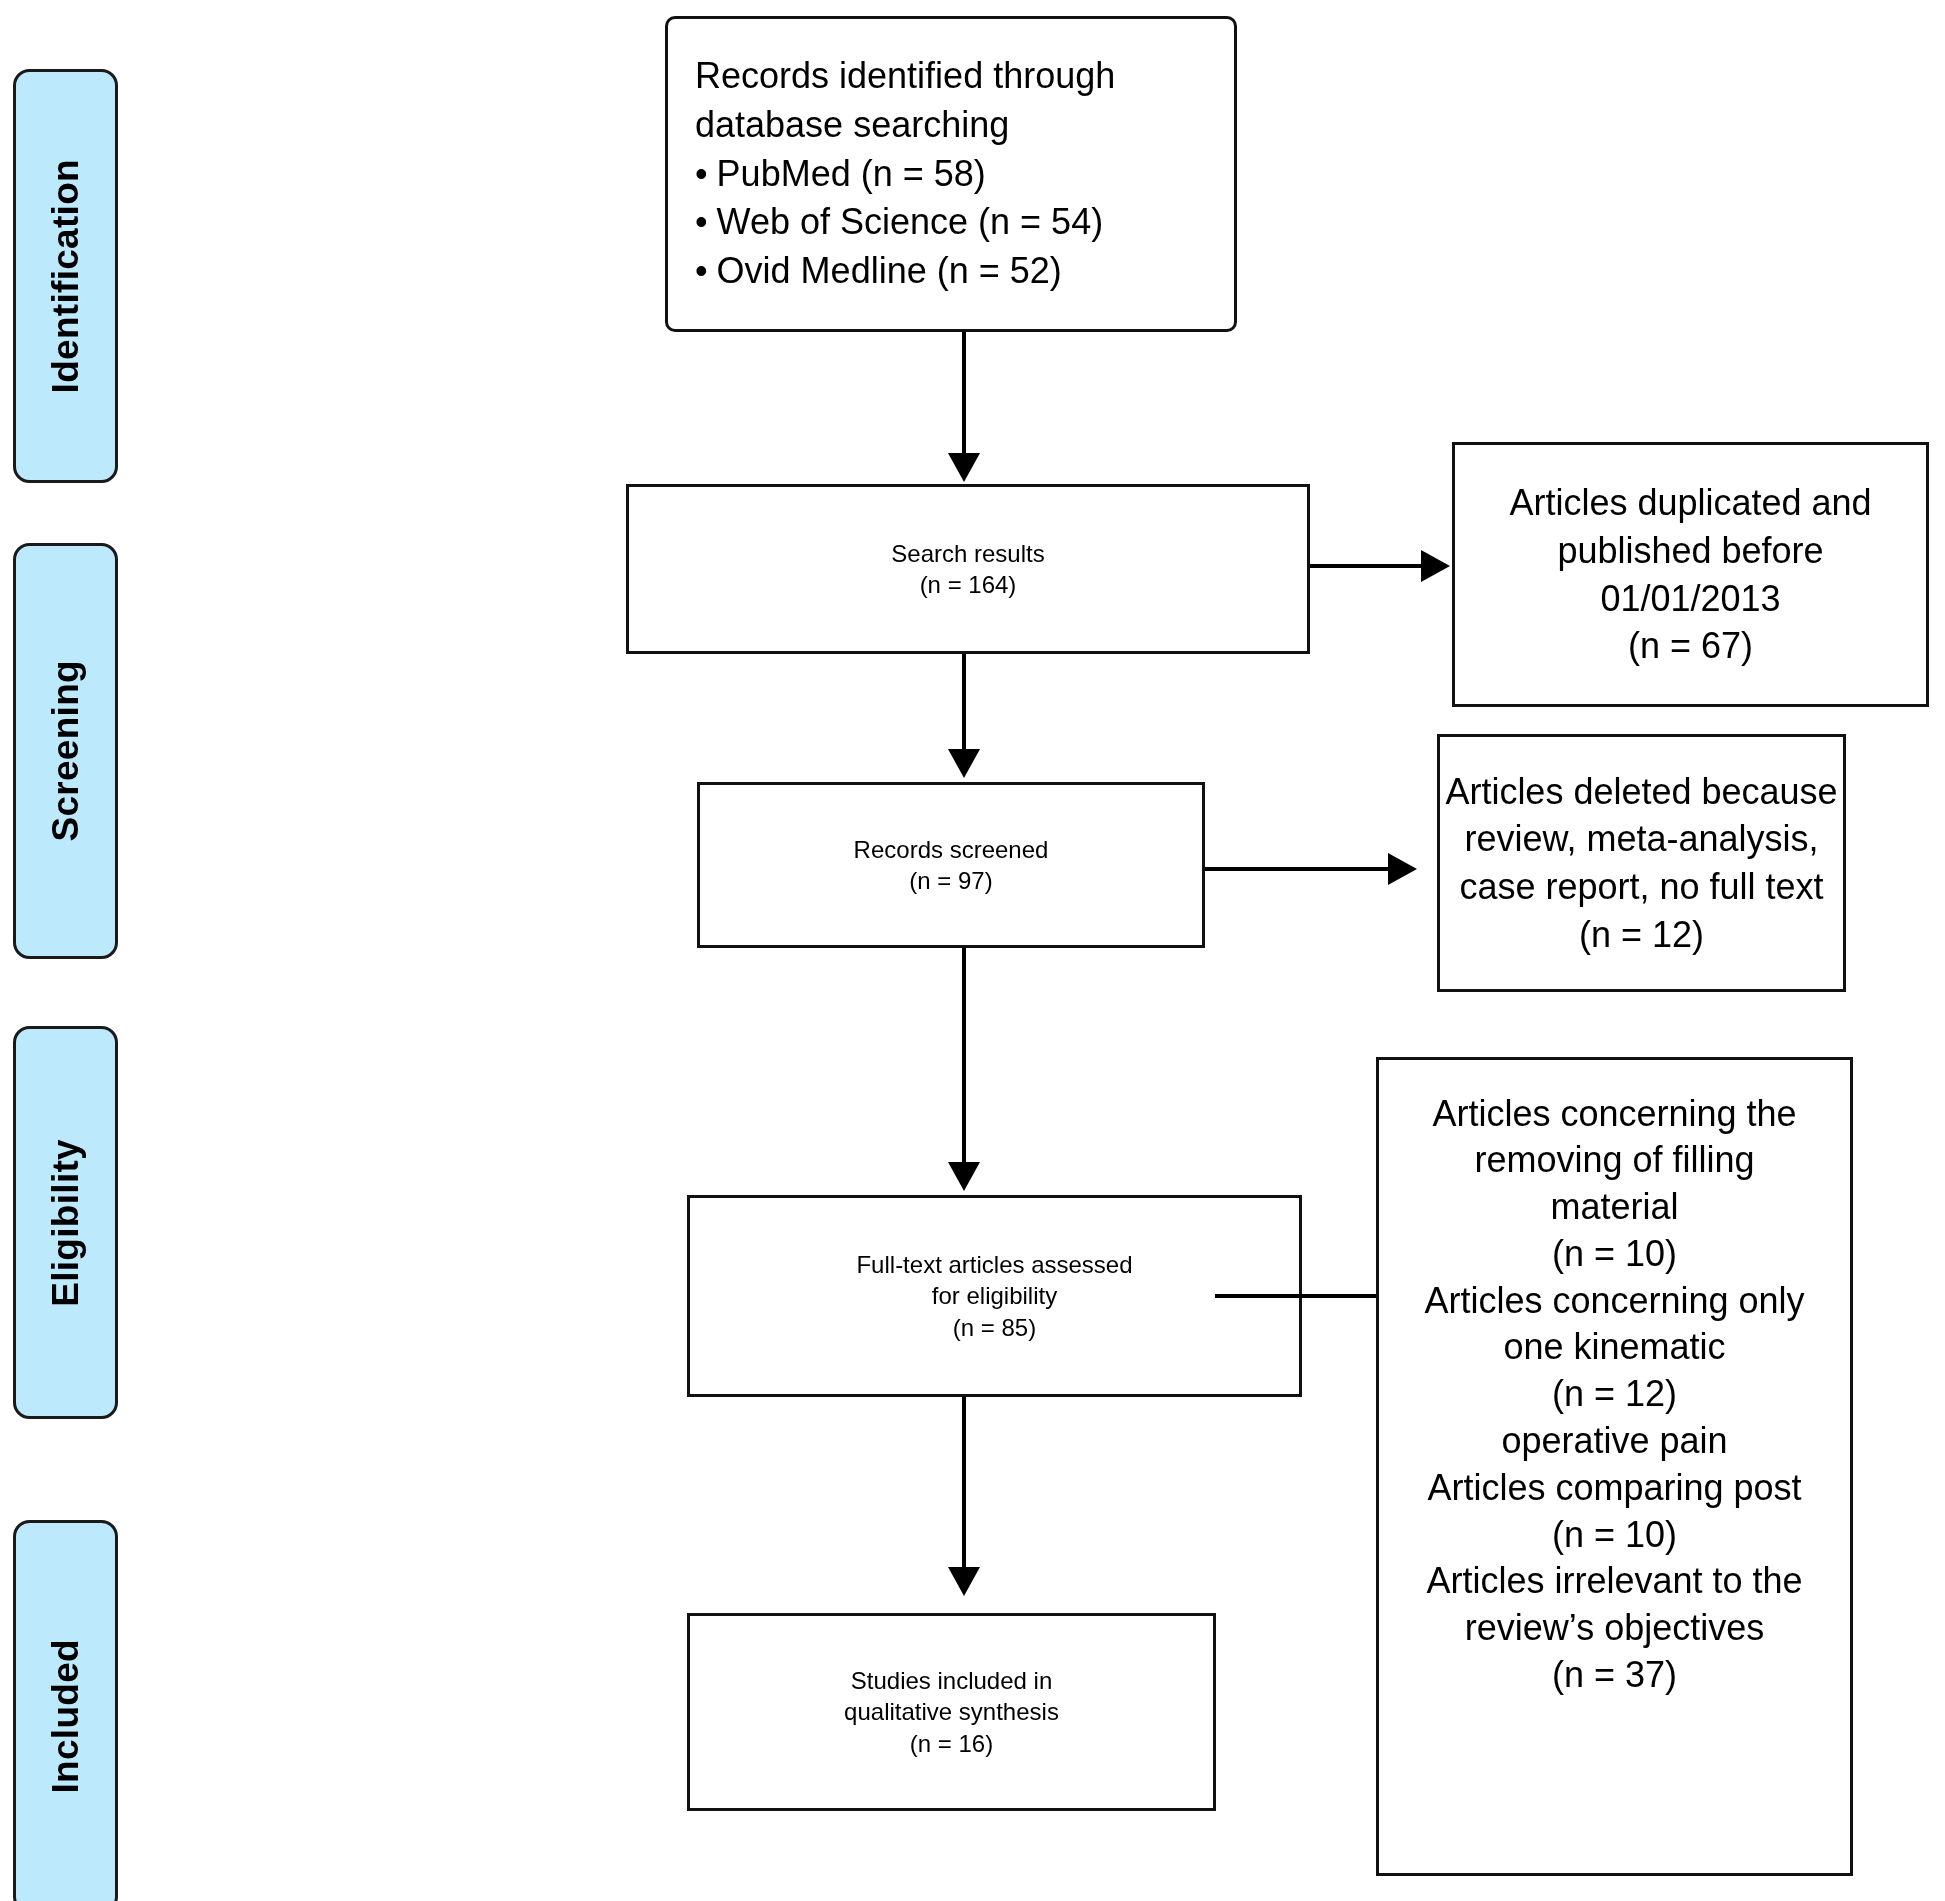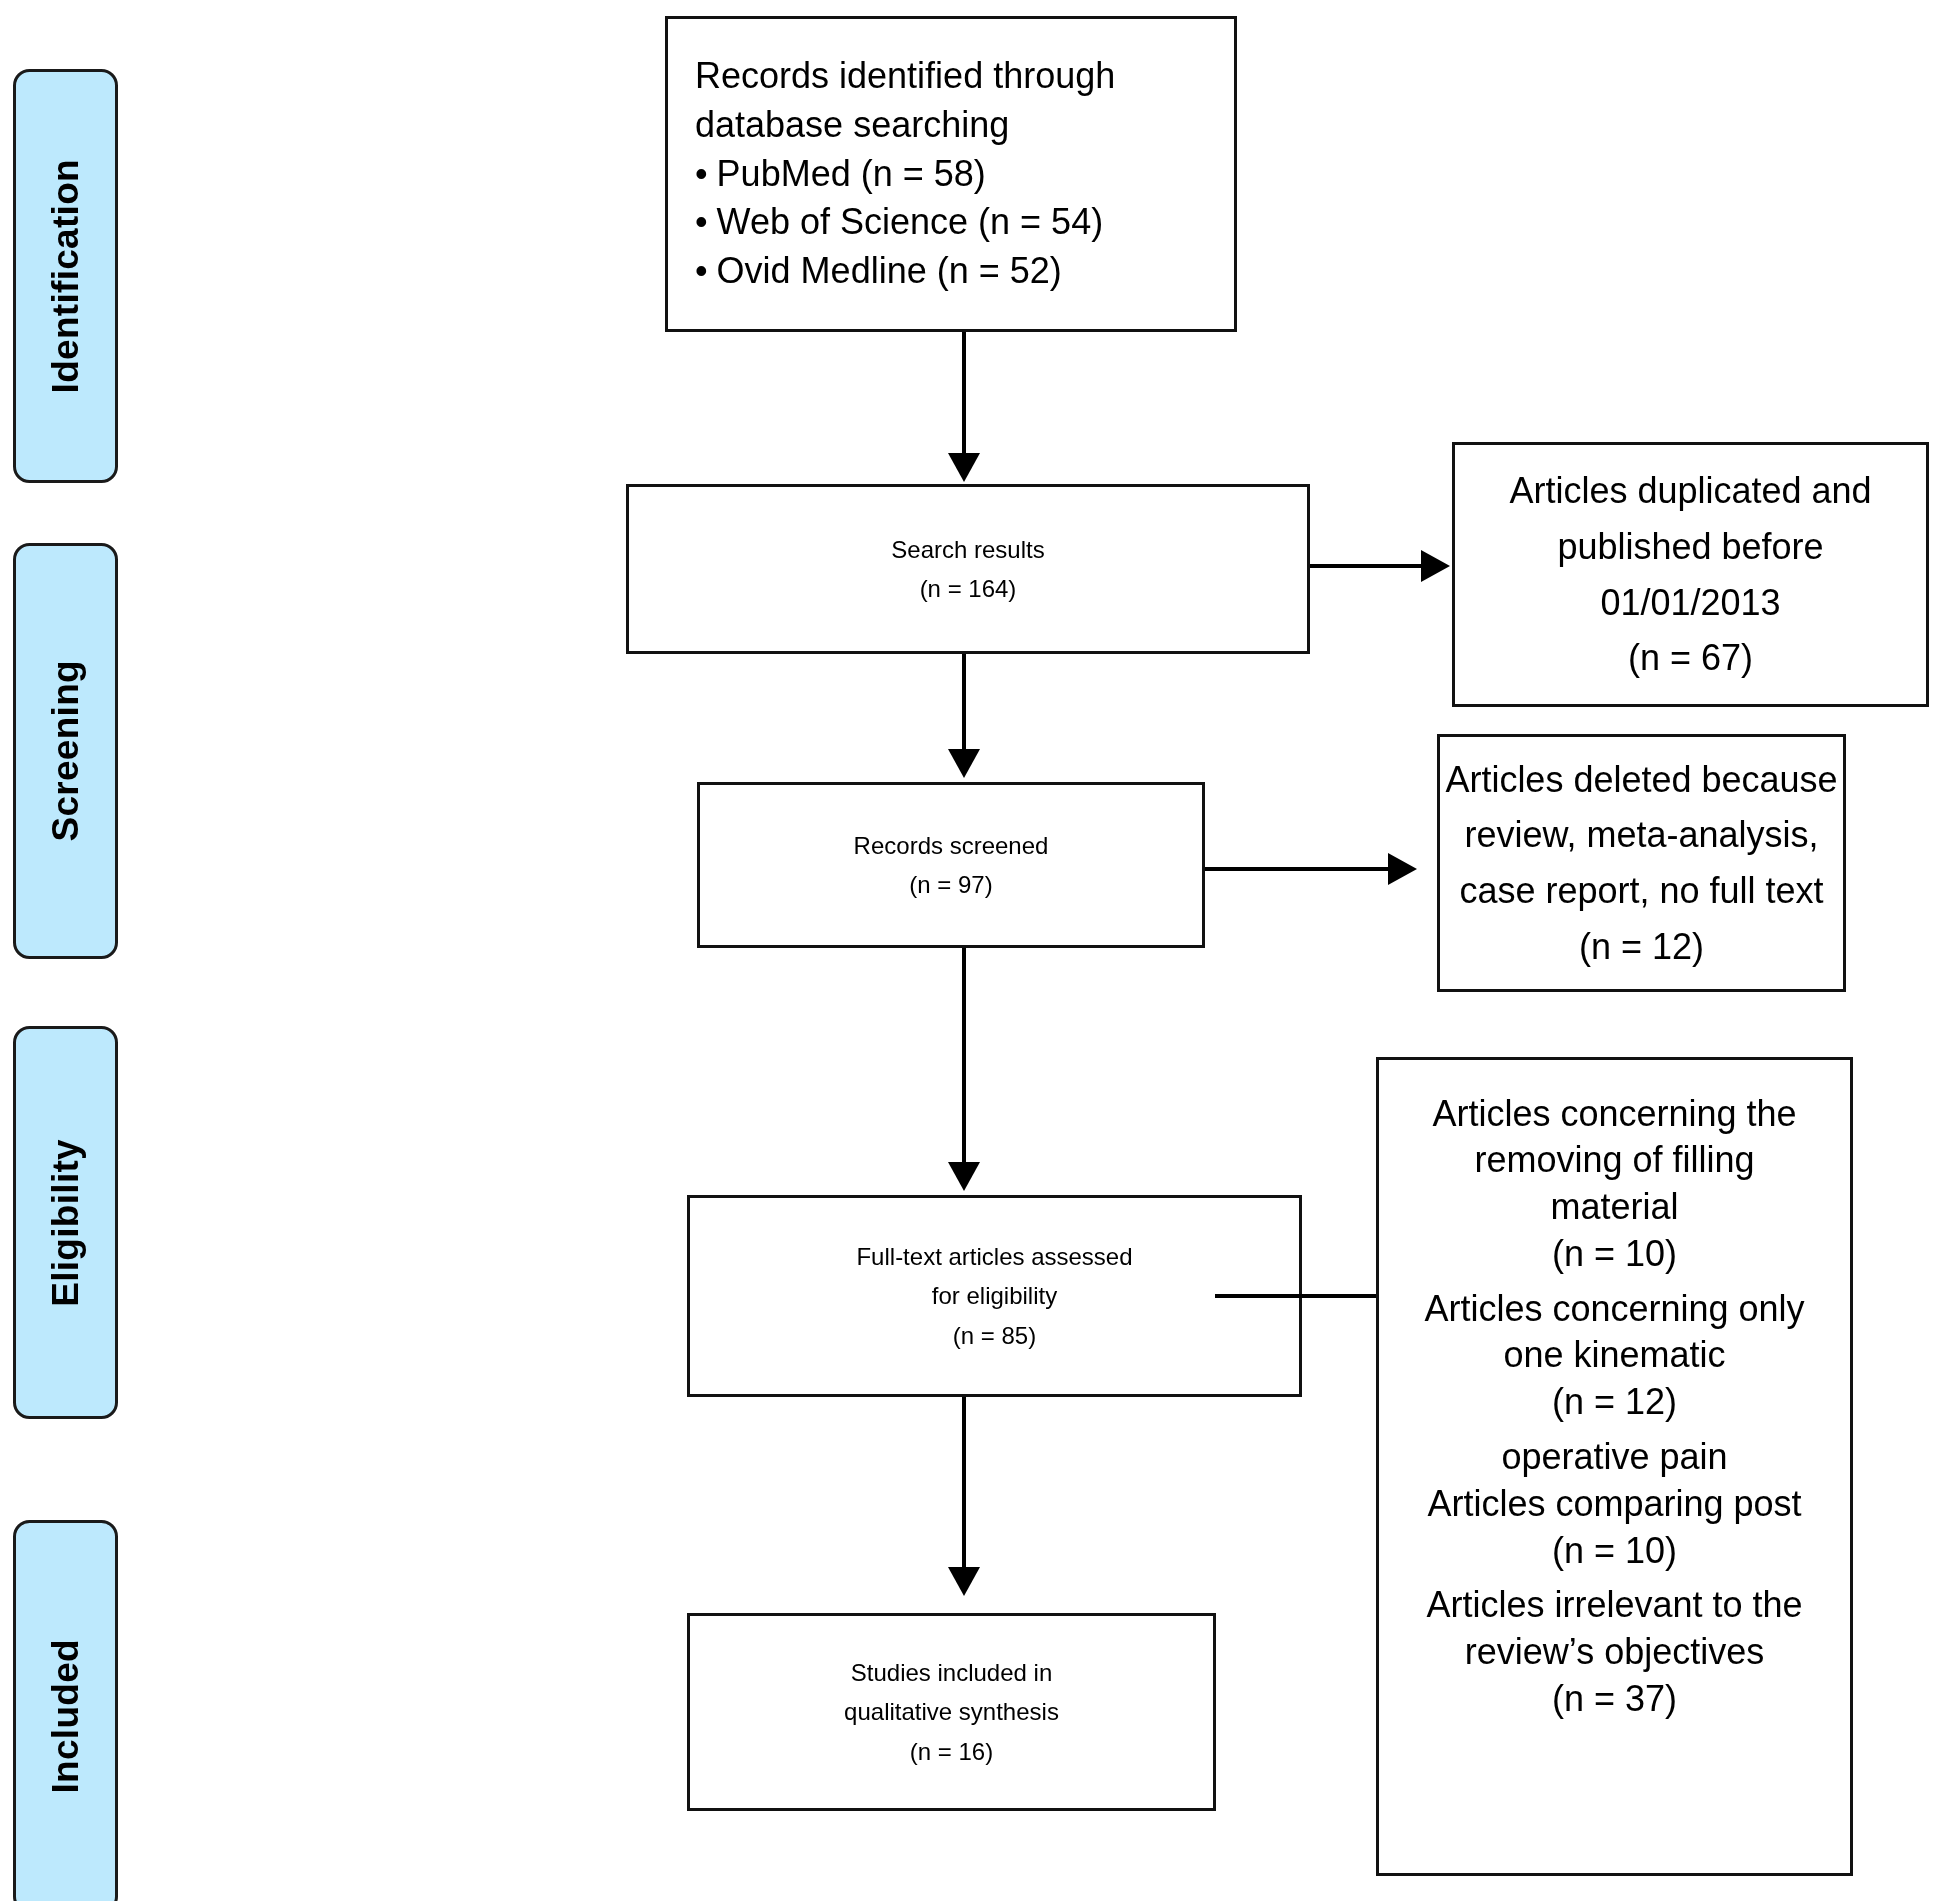--- a/index.html
+++ b/index.html
@@ -48,21 +48,20 @@
     border: 3.2px solid #111111;
     box-sizing: border-box;
     display: flex;
     flex-direction: column;
     justify-content: center;
     color: #000000;
   }
   .flow-box.center-text {
     align-items: center;
     text-align: center;
-    gap: 8px;
   }
   .box-line {
     font-size: 24px;
     line-height: 1.30;
     white-space: nowrap;
   }
 
   
   .box-ident {
     padding: 21.6px 0 21.6px 27px;
@@ -138,21 +137,21 @@
   </div>
 
   <div class="stage-pill" style="left:12.7px; top:1026px; width:105px; height:393px;">
     <span class="stage-label">Eligibility</span>
   </div>
 
   <div class="stage-pill" style="left:12.7px; top:1520px; width:105px; height:393px;">
     <span class="stage-label">Included</span>
   </div>
 
-  <div class="flow-box box-ident" style="left:665px; top:16px; width:572px; height:316px;">
+  <div class="flow-box box-ident" style="left:665px; top:16px; width:572px; height:316px;border-radius:10px;">
     <div class="box-line">Records identified through</div>
     <div class="box-line">database searching</div>
 
     <div class="bullet-row">
       <span class="bullet-dot">•</span>
       <span>PubMed (n = 58)</span>
     </div>
     <div class="bullet-row">
       <span class="bullet-dot">•</span>
       <span>Web of Science (n = 54)</span>

